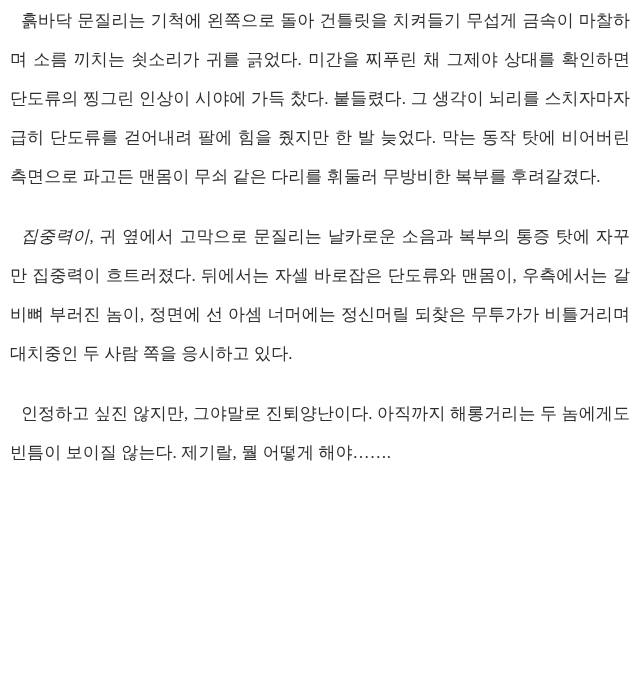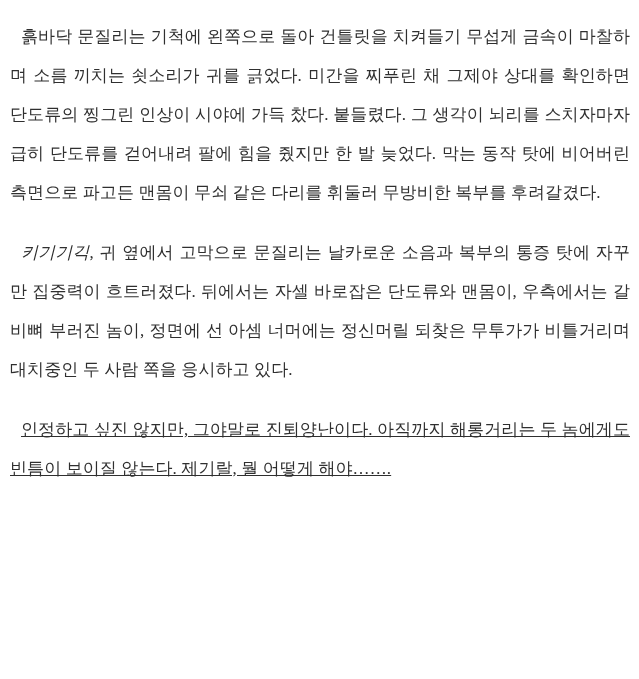--- a/index.html
+++ b/index.html
@@ -9,42 +9,41 @@
   body {
     width: 639px;
     height: 679px;
     overflow: hidden;
     font-family: "Liberation Serif", "DejaVu Serif", serif;
   }
   .page {
     box-sizing: border-box;
     width: 639px;
     min-height: 679px;
-    padding: 17px 9px 10px 10px;
+    padding: 1px 9px 10px 10px;
     border-radius: 10px;
   }
   .para {
     margin: 0 0 21px 0;
     font-size: 17px;
     line-height: 39px;
     text-align: justify;
     text-indent: 11px;
     word-break: break-all;
     letter-spacing: 0.1px;
   }
   .para:last-child {
     margin-bottom: 0;
-    text-decoration: underline;
   }
   .italic {
     font-style: italic;
   }
 </style>
 </head>
 <body style="background-color: rgb(255, 255, 255); color: rgb(47, 47, 47);">
 
 <main class="page">
   <div id="paragraph-list">
       <p class="para"><span>흙바닥 문질리는 기척에 왼쪽으로 돌아 건틀릿을 치켜들기 무섭게 금속이 마찰하며 소름 끼치는 쇳소리가 귀를 긁었다. 미간을 찌푸린 채 그제야 상대를 확인하면 단도류의 찡그린 인상이 시야에 가득 찼다. 붙들렸다. 그 생각이 뇌리를 스치자마자 급히 단도류를 걷어내려 팔에 힘을 줬지만 한 발 늦었다. 막는 동작 탓에 비어버린 측면으로 파고든 맨몸이 무쇠 같은 다리를 휘둘러 무방비한 복부를 후려갈겼다.</span></p>
-      <p class="para"><span class="italic">키기기긱</span><span>, 귀 옆에서 고막으로 문질리는 날카로운 소음과 복부의 통증 탓에 자꾸만 집중력이 흐트러졌다. 뒤에서는 자셀 바로잡은 단도류와 맨몸이, 우측에서는 갈비뼈 부러진 놈이, 정면에 선 아셈 너머에는 정신머릴 되찾은 무투가가 비틀거리며 대치중인 두 사람 쪽을 응시하고 있다.</span></p>
+      <p class="para"><span class="italic">집중력이</span><span>, 귀 옆에서 고막으로 문질리는 날카로운 소음과 복부의 통증 탓에 자꾸만 집중력이 흐트러졌다. 뒤에서는 자셀 바로잡은 단도류와 맨몸이, 우측에서는 갈비뼈 부러진 놈이, 정면에 선 아셈 너머에는 정신머릴 되찾은 무투가가 비틀거리며 대치중인 두 사람 쪽을 응시하고 있다.</span></p>
       <p class="para"><span>인정하고 싶진 않지만, 그야말로 진퇴양난이다. 아직까지 해롱거리는 두 놈에게도 빈틈이 보이질 않는다. 제기랄, 뭘 어떻게 해야…….</span></p>
     </div>
 </main>
 
 </body></html>

